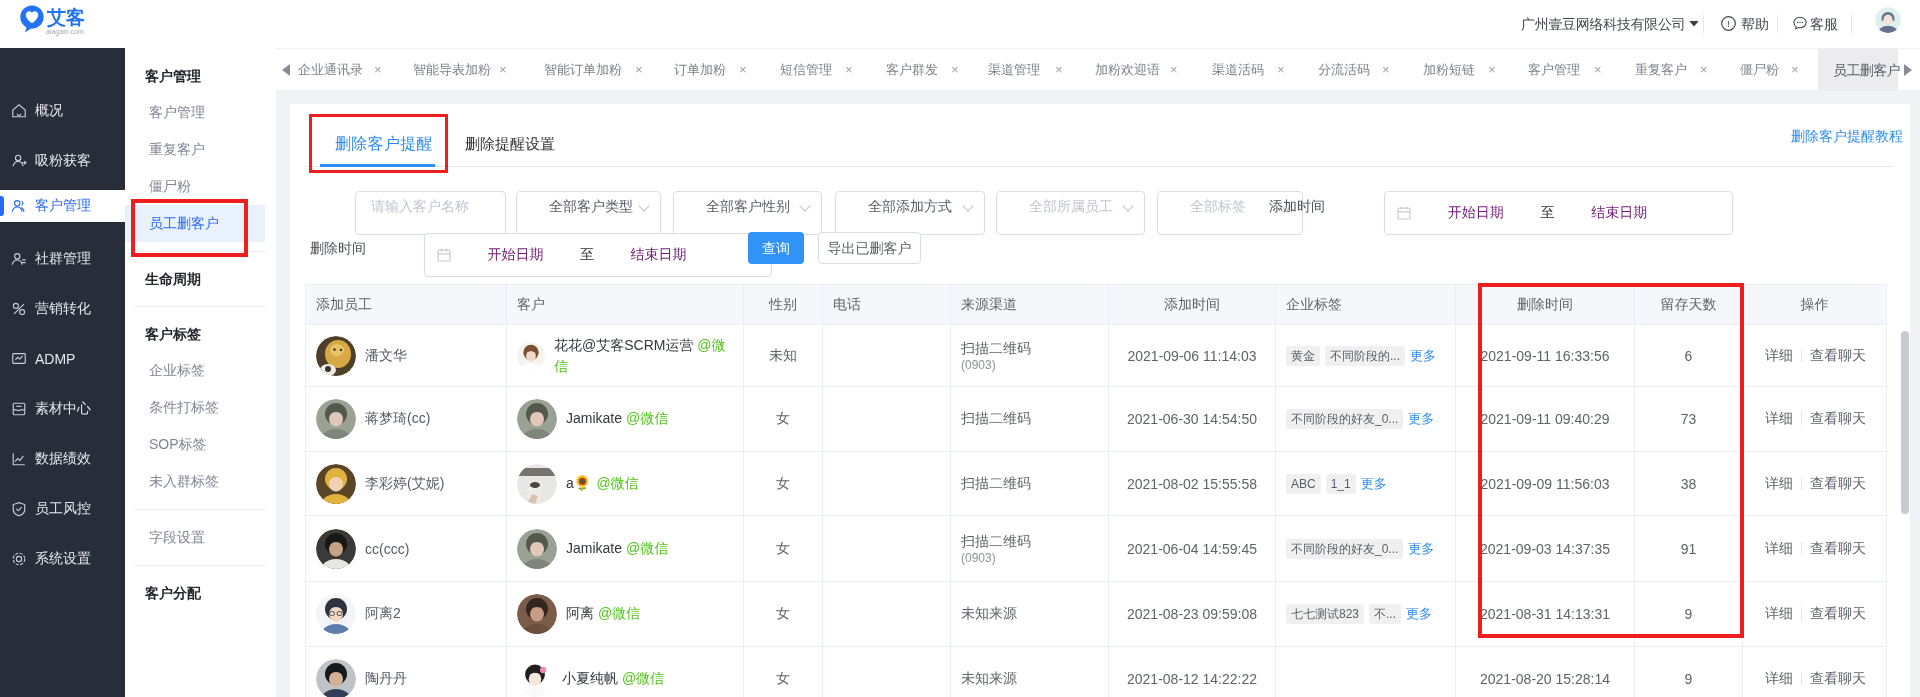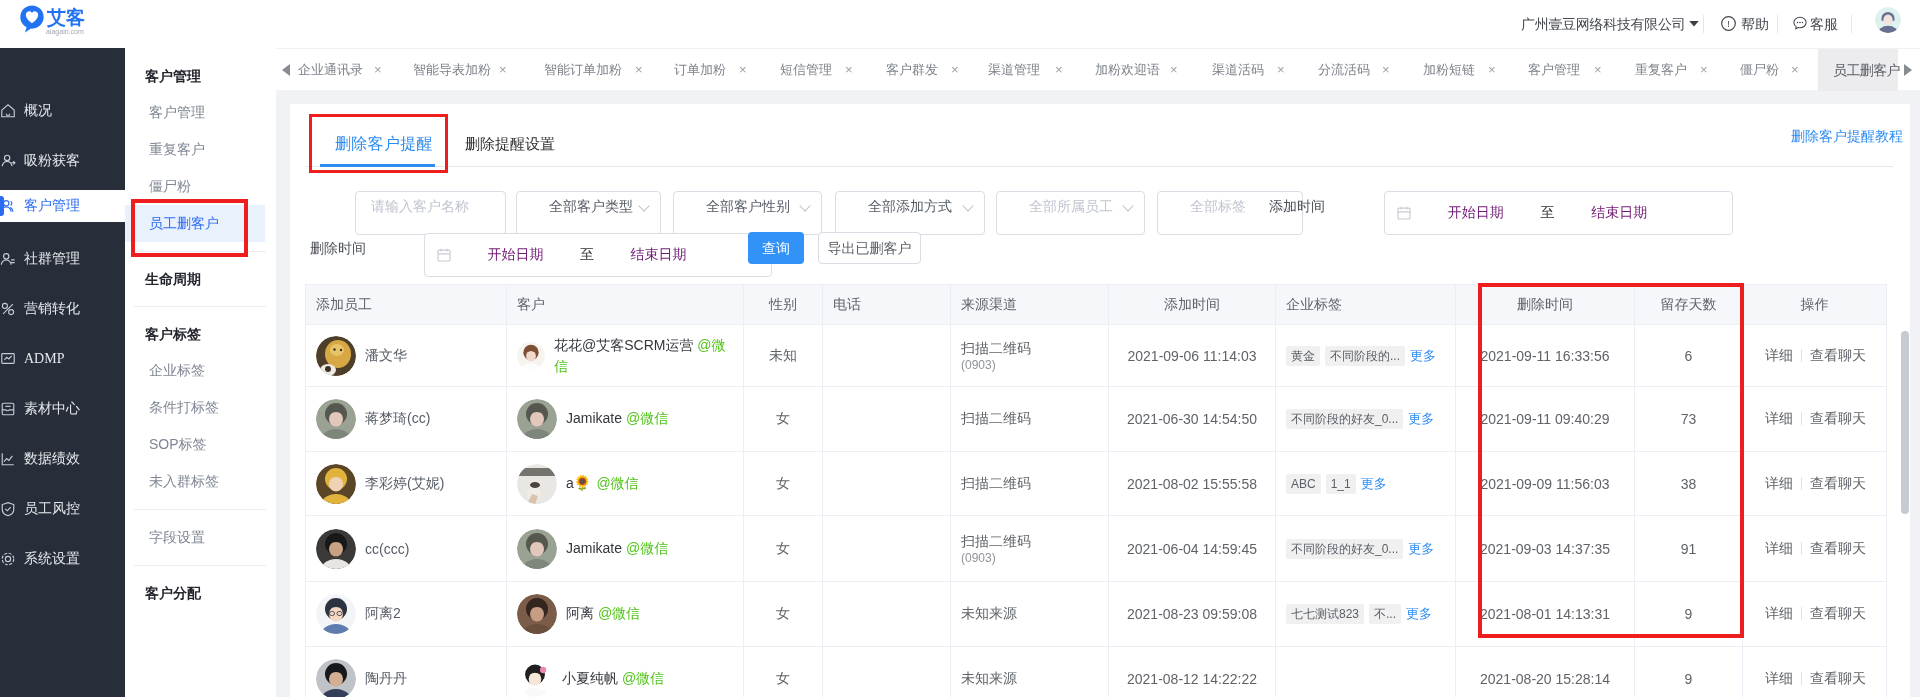--- a/index.html
+++ b/index.html
@@ -6,21 +6,21 @@
   * { margin:0; padding:0; box-sizing:border-box; }
   html,body { width:1920px; height:697px; overflow:hidden; }
   body { font-family:"Liberation Sans", sans-serif; font-size:14px; color:#303133; background:#f0f2f5; position:relative; }
   .abs { position:absolute; }
   
   #hdr { position:absolute; left:0; top:0; width:1920px; height:48px; background:#fff; z-index:30; }
   .hdr-item { position:absolute; top:0; height:48px; line-height:48px; color:#43474e; font-size:14px; }
   .hdr-sep { position:absolute; top:15px; width:1px; height:18px; background:#e3e6ea; }
   
   #snav { position:absolute; left:0; top:48px; width:125px; height:649px; background:#272d39; z-index:20; }
-  .sitem { position:relative; height:50px; display:flex; align-items:center; padding-left:0; color:#e4e7eb; font-size:14px;font-family:Liberation Serif, serif; }
+  .sitem { position:relative; height:50px; display:flex; align-items:center; padding-left:11px; color:#e4e7eb; font-size:14px; }
   .sitem svg { margin-right:8px; flex:none; width:16px; height:16px; }
   .sitem.on { background:#fff; height:32px; margin:4px 0 12px 0; color:#2b6bf3; }
   .sitem.on .bar { position:absolute; left:0; top:6px; width:4px; height:20px; border-radius:0 3px 3px 0; background:#2b6bf3; }
   
   #sub { position:absolute; left:125px; top:48px; width:151px; height:649px; background:#fff; z-index:20; }
   .sub-h { height:36px; line-height:36px; padding-left:20px; font-weight:bold; color:#23262d; font-size:14px; }
   .sub-i { height:37px; line-height:37px; padding-left:24px; color:#7e8693; font-size:14px; }
   .sub-i.on { background:#e9f1fd; color:#2b6bf3; width:140px; }
   .sub-div { height:1px; background:#ebedf0; margin:9px 10px 9px 9px; }
   
@@ -535,21 +535,21 @@
               </g>
             </svg>
             <span style="margin-left:9px;"><span class="cnm">阿离</span> <span class="wx">@微信</span></span>
           </div>
         </td>
     <td class="tc">女</td>
     <td></td>
     <td>未知来源</td>
     <td class="tc">2021-08-23 09:59:08</td>
     <td class="tags"><span class="tag">七七测试823</span><span class="tag">不...</span><span class="more">更多</span></td>
-    <td class="tc">2021-08-01 14:13:31</td>
+    <td class="tc">2021-08-31 14:13:31</td>
     <td class="tc">9</td>
     <td class="tc op">详细<span class="sp"></span>查看聊天</td>
   </tr>
 
   <tr style="height:65px;">
     <td>
           <div class="pers">
             <svg class="av" width="40" height="40" viewBox="0 0 40 40">
               <defs>
                 <clipPath id="a6e">

